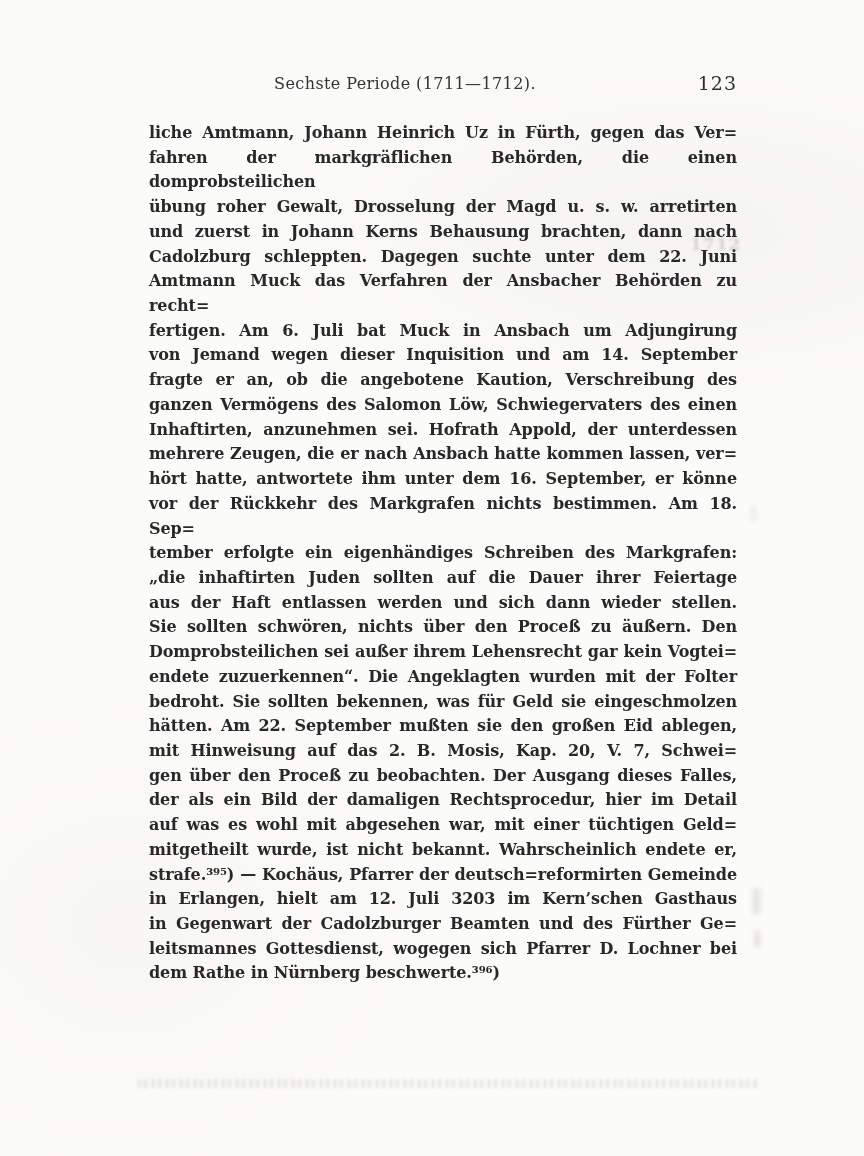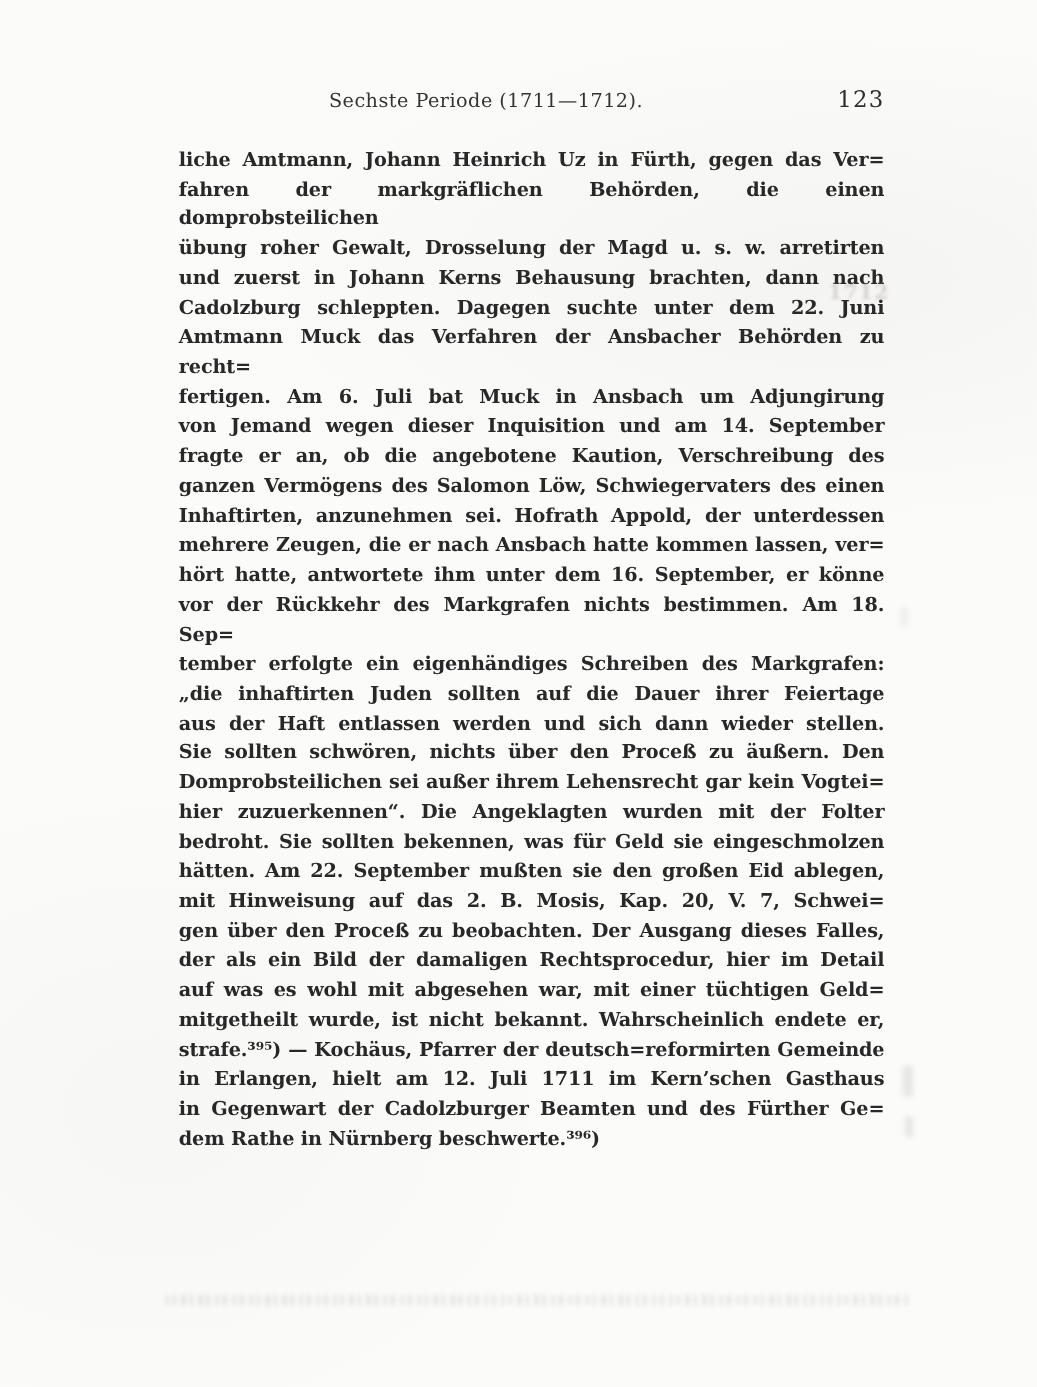--- a/index.html
+++ b/index.html
@@ -83,31 +83,32 @@
       <div class="line"><span class="line-text">ganzen Vermögens des Salomon Löw, Schwiegervaters des einen</span></div>
       <div class="line"><span class="line-text">Inhaftirten, anzunehmen sei.  Hofrath Appold, der unterdessen</span></div>
       <div class="line"><span class="line-text">mehrere Zeugen, die er nach Ansbach hatte kommen lassen, ver=</span></div>
       <div class="line"><span class="line-text">hört hatte, antwortete ihm unter dem 16. September, er könne</span></div>
       <div class="line"><span class="line-text">vor der Rückkehr des Markgrafen nichts bestimmen.  Am 18. Sep=</span></div>
       <div class="line"><span class="line-text">tember erfolgte ein eigenhändiges Schreiben des Markgrafen:</span></div>
       <div class="line"><span class="line-text">„die inhaftirten Juden sollten auf die Dauer ihrer Feiertage</span></div>
       <div class="line"><span class="line-text">aus der Haft entlassen werden und sich dann wieder stellen.</span></div>
       <div class="line"><span class="line-text">Sie sollten schwören, nichts über den Proceß zu äußern.  Den</span></div>
       <div class="line"><span class="line-text">Domprobsteilichen sei außer ihrem Lehensrecht gar kein Vogtei=</span></div>
-      <div class="line"><span class="line-text">hier zuzuerkennen“.  Die Angeklagten wurden mit der Folter</span></div>
+      <div class="line"><span class="line-text">endete zuzuerkennen“.  Die Angeklagten wurden mit der Folter</span></div>
       <div class="line"><span class="line-text">bedroht.  Sie sollten bekennen, was für Geld sie eingeschmolzen</span></div>
       <div class="line"><span class="line-text">hätten.  Am 22. September mußten sie den großen Eid ablegen,</span></div>
       <div class="line"><span class="line-text">mit Hinweisung auf das 2. B. Mosis, Kap. 20, V. 7, Schwei=</span></div>
       <div class="line"><span class="line-text">gen über den Proceß zu beobachten.  Der Ausgang dieses Falles,</span></div>
       <div class="line"><span class="line-text">der als ein Bild der damaligen Rechtsprocedur, hier im Detail</span></div>
       <div class="line"><span class="line-text">auf was es wohl mit abgesehen war, mit einer tüchtigen Geld=</span></div>
       <div class="line"><span class="line-text">mitgetheilt wurde, ist nicht bekannt.  Wahrscheinlich endete er,</span></div>
       <div class="line"><span class="line-text">strafe.³⁹⁵) — Kochäus, Pfarrer der deutsch=reformirten Gemeinde</span></div>
-      <div class="line"><span class="line-text">in Erlangen, hielt am 12. Juli 1711 im Kern’schen Gasthaus</span></div>
+      <div class="line"><span class="line-text">in Erlangen, hielt am 12. Juli 3203 im Kern’schen Gasthaus</span></div>
       <div class="line"><span class="line-text">in Gegenwart der Cadolzburger Beamten und des Fürther Ge=</span></div>
+      <div class="line"><span class="line-text">leitsmannes Gottesdienst, wogegen sich Pfarrer D. Lochner bei</span></div>
       <div class="line no-jl"><span class="line-text">dem Rathe in Nürnberg beschwerte.³⁹⁶)</span></div>
     </div>
 
   <div class="ghost-year">1712</div>
 
   <div class="smudge-band"></div>
   <div class="edge-smudge s1"></div>
   <div class="edge-smudge s2"></div>
   <div class="edge-smudge s3"></div>
 

